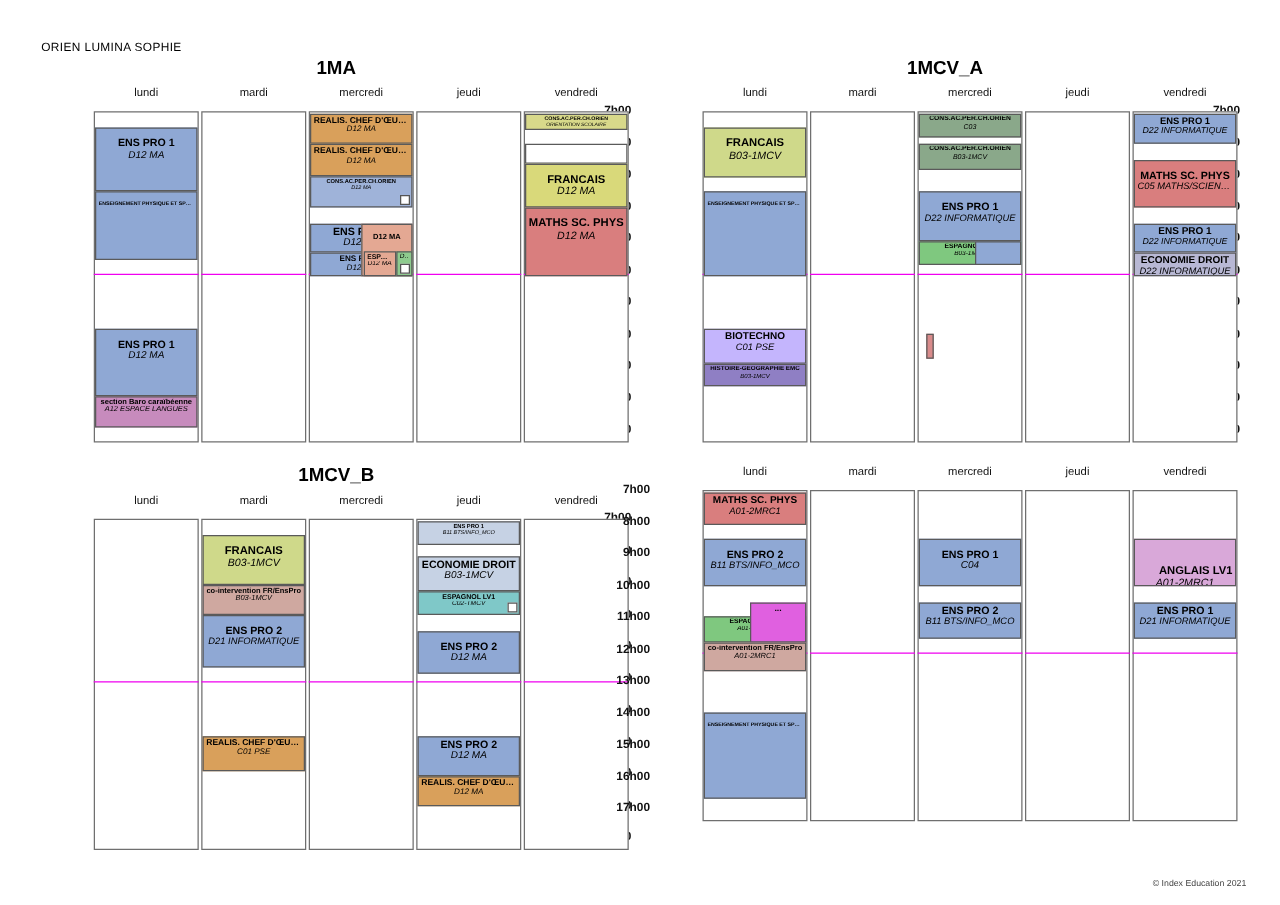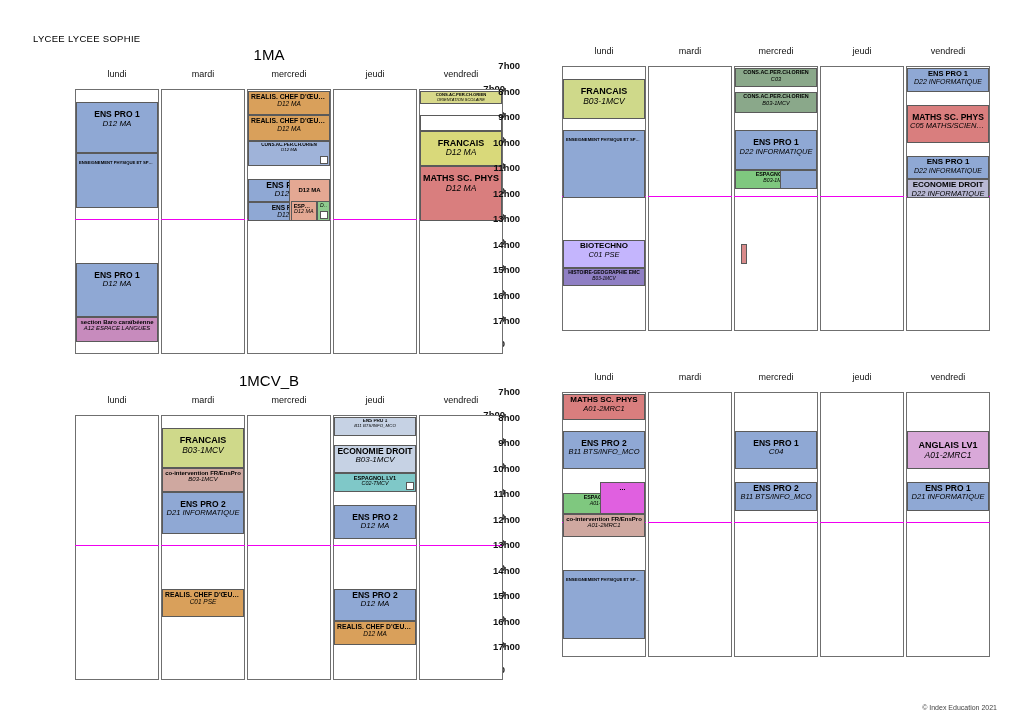--- a/index.html
+++ b/index.html
@@ -14,21 +14,21 @@
   .page-header{
     position:absolute;left:33px;top:33px;
     font-size:9.5px;letter-spacing:.3px;
   }
   .footer{
     position:absolute;right:27px;bottom:13px;
     font-size:7px;color:#444;
   }
   .grid-block{position:absolute;}
   .block-title{
-    text-align:center;font-weight:normal;font-size:15px;
+    text-align:center;font-weight:bold;font-size:15px;
     margin:0 0 6px 0;
   }
   .tt{position:relative;}
   .dayname{
     position:absolute;top:0;text-align:center;
     font-size:9px;color:#111;
   }
   .hour{
     position:absolute;right:0;width:40px;text-align:right;
     font-size:9.5px;font-weight:bold;color:#111;
@@ -67,21 +67,21 @@
     border:1px solid #555;
   }
   .badge-b{
     position:absolute;right:-7px;top:22px;
     font-size:9px;font-weight:bold;color:#000;
   }
 </style>
 </head>
 <body>
 
-<div class="page-header">LYCEE LYCEE SOPHIE</div>
+<div class="page-header">ORIEN LUMINA SOPHIE</div>
 <div class="footer">© Index Education 2021</div>
 
 <div id="blocks-root">
     <div class="grid-block" style="left: 33px; top: 46px;">
       <div class="block-title" style="width: 472px;">1MA</div>
       <div class="tt" style="height: 285px;">
         <div class="dayname" style="left: 42px; width: 84px;">lundi</div>
         <div class="dayname" style="left: 128px; width: 84px;">mardi</div>
         <div class="dayname" style="left: 214px; width: 84px;">mercredi</div>
         <div class="dayname" style="left: 300px; width: 84px;">jeudi</div>
@@ -163,20 +163,21 @@
           <span class="t1" style="font-size: 9px; margin-top: 6px;">FRANCAIS</span>
           <span class="t2" style="font-size: 8.5px;">D12 MA</span>
         </div>
         <div class="ev" style="left: 387px; width: 82px; top: 97.225px; height: 54.825px; background: rgb(217, 126, 126);">
           <span class="t1" style="font-size: 9px; margin-top: 6px;">MATHS SC. PHYS</span>
           <span class="t2" style="font-size: 8.5px;">D12 MA</span>
         </div>
       </div>
     </div>
     <div class="grid-block" style="left: 520px; top: 46px;">
+      <div class="block-title" style="width: 472px;">1MCV_A</div>
       <div class="tt" style="height: 285px;">
         <div class="dayname" style="left: 42px; width: 84px;">lundi</div>
         <div class="dayname" style="left: 128px; width: 84px;">mardi</div>
         <div class="dayname" style="left: 214px; width: 84px;">mercredi</div>
         <div class="dayname" style="left: 300px; width: 84px;">jeudi</div>
         <div class="dayname" style="left: 386px; width: 84px;">vendredi</div>
         <div class="hour" style="top: 20px;">7h00</div>
         <div class="hour" style="top: 45.5px;">8h00</div>
         <div class="hour" style="top: 71px;">9h00</div>
         <div class="hour" style="top: 96.5px;">10h00</div>
@@ -374,21 +375,21 @@
         </div>
         <div class="ev" style="left: 215px; width: 82px; top: 58.975px; height: 38.25px; background: rgb(143, 168, 212);">
           <span class="t1" style="font-size: 8.5px; margin-top: 6px;">ENS PRO 1</span>
           <span class="t2" style="font-size: 8px;">C04</span>
         </div>
         <div class="ev" style="left: 215px; width: 82px; top: 109.975px; height: 29.325px; background: rgb(143, 168, 212);">
           <span class="t1" style="font-size: 8.5px; margin-top: 0px;">ENS PRO 2</span>
           <span class="t2" style="font-size: 7.5px;">B11 BTS/INFO_MCO</span>
         </div>
         <div class="ev" style="left: 387px; width: 82px; top: 58.975px; height: 38.25px; background: rgb(217, 168, 217);">
-          <span class="t1" style="font-size: 9px; margin-top: 8px;">ANGLAIS LV1</span>
+          <span class="t1" style="font-size: 9px; margin-top: 19px; text-align: right;">ANGLAIS LV1</span>
           <span class="t2" style="font-size: 8.5px;">A01-2MRC1</span>
         </div>
         <div class="ev" style="left: 387px; width: 82px; top: 109.975px; height: 29.325px; background: rgb(143, 168, 212);">
           <span class="t1" style="font-size: 8.5px; margin-top: 0px;">ENS PRO 1</span>
           <span class="t2" style="font-size: 7.5px;">D21 INFORMATIQUE</span>
         </div>
       </div>
     </div>
   </div>
 

